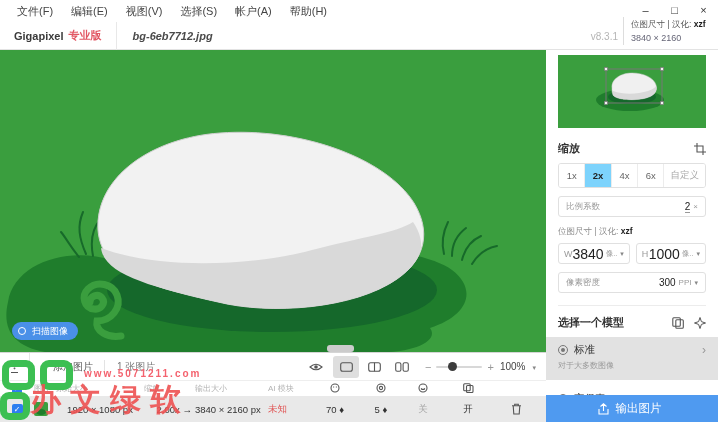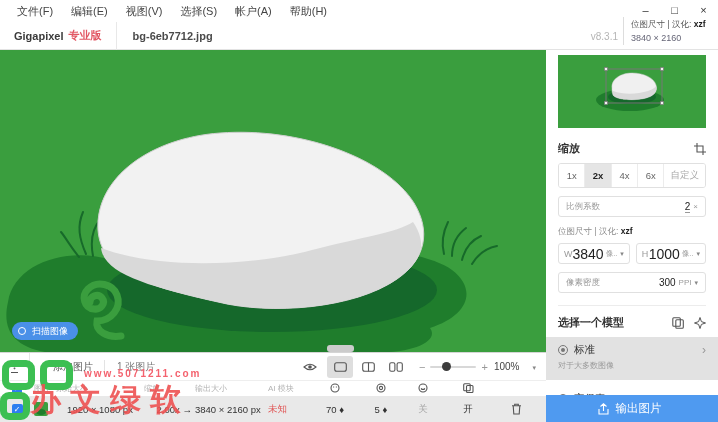--- a/index.html
+++ b/index.html
@@ -9,42 +9,42 @@
   
   .menubar { position:absolute; left:0; top:0; width:718px; height:22px; background:#fff; display:flex; align-items:center; padding-left:8px; }
   .menu-item { font-size:11px; color:#444; padding:0 9px; line-height:22px; cursor:default; }
   .win-controls { position:absolute; right:0; top:0; height:20px; display:flex; }
   .win-btn { width:29px; height:20px; display:flex; align-items:center; justify-content:center; font-size:11px; color:#333; }
 
   
   .tabbar { position:absolute; left:0; top:22px; width:718px; height:28px; background:#fff; border-bottom:1px solid #e3e3e3; display:flex; align-items:center; }
   .tab { height:28px; display:flex; align-items:center; padding:0 14px; border-right:1px solid #e8e8e8; font-size:11px; font-weight:bold; color:#3a3a3a; }
   .tab .edition { color:#e25663; margin-left:5px; font-weight:bold; }
-  .filename { font-size:11px; font-weight:bold; color:#4a4a4a; padding:0 16px; }
+  .filename { font-size:11px; font-weight:bold; color:#4a4a4a; padding:0 16px;font-style:italic; }
   .version { position:absolute; right:100px; top:31px; font-size:10px; color:#b5b5b5; }
   .sizebox { position:absolute; right:3px; top:17px; width:92px; border-left:1px solid #ddd; padding:2px 2px 2px 7px; }
   .sizebox .l1 { font-size:8.5px; color:#555; white-space:nowrap; }
   .sizebox .l1 b { color:#1a1a1a; }
   .sizebox .l2 { font-size:9px; color:#667; margin-top:2px; }
 
   
   .canvas { position:absolute; left:0; top:50px; width:546px; height:302px; background:#3a9e3e; }
   .canvas svg { display:block; }
   .hscroll-thumb { position:absolute; left:327px; top:345px; width:27px; height:7px; background:#cccccc; border-radius:3px; }
   .scan-pill { position:absolute; left:12px; top:322px; height:18px; padding:0 10px 0 6px; background:#4a90e8; border-radius:9px; display:flex; align-items:center; gap:6px; color:#fff; font-size:9px; }
   .scan-pill .ring { width:8px; height:8px; border:1.2px solid #fff; border-radius:50%; display:inline-block; }
 
   
   .rpanel { position:absolute; left:546px; top:50px; width:172px; height:372px; background:#fff; padding:0 12px; }
   .preview { margin:5px -0px 0 0; width:148px; height:73px; }
   .sec-title { display:flex; align-items:center; justify-content:space-between; margin-top:9px; font-size:11px; font-weight:bold; color:#333; }
   .zoom-group { display:flex; border:1px solid #e0e0e0; border-radius:3px; height:25px; margin-top:7px; overflow:hidden; }
   .zoom-opt { flex:1; display:flex; align-items:center; justify-content:center; font-size:9.5px; color:#666; border-right:1px solid #ececec; background:#fff; }
   .zoom-opt:last-child { border-right:none; flex:1.6; color:#a8a8a8; }
-  .zoom-opt.sel { background:#e5e5e5; color:#222; font-weight:bold; }
+  .zoom-opt.sel { background:#7dd3fc; color:#222; font-weight:bold; }
   .field-row { border:1px solid #e0e0e0; border-radius:3px; height:21px; display:flex; align-items:center; padding:0 7px; margin-top:8px; }
   .field-row .lab { font-size:8.5px; color:#9a9a9a; flex:1; }
   .field-row .val { font-size:10px; color:#222; border-bottom:1px solid #999; }
   .field-row .unit { font-size:8px; color:#9a9a9a; margin-left:3px; }
   .size-label { margin-top:9px; font-size:8.5px; color:#8a8a8a; }
   .size-label b { color:#222; }
   .wh-row { display:flex; gap:6px; margin-top:5px; }
   .wh-box { flex:1; border:1px solid #e0e0e0; border-radius:3px; height:21px; display:flex; align-items:center; padding:0 5px; }
   .wh-box .dim { font-size:9px; color:#9a9a9a; }
   .wh-box .val { flex:1; text-align:right; font-size:14px; color:#222; }
@@ -73,21 +73,21 @@
   .vsep { width:1px; height:14px; background:#e3e3e3; }
   .count { font-size:10px; color:#777; padding:0 12px; }
   .bb-spacer { flex:1; }
   .icon-btn { width:26px; height:22px; display:flex; align-items:center; justify-content:center; border-radius:3px; }
   .icon-btn.sel { background:#dedede; }
   .view-group { display:flex; gap:2px; margin:0 4px; }
   .slider { display:flex; align-items:center; gap:5px; margin:0 6px; }
   .slider .sym { color:#999; font-size:11px; }
   .track { width:46px; height:2px; background:#d8d8d8; border-radius:1px; position:relative; }
   .knob { position:absolute; left:12px; top:-4px; width:9px; height:9px; background:#3c3c3c; border-radius:50%; }
-  .zoom-pct { font-size:10px; color:#444; display:flex; align-items:flex-end; gap:10px; padding-right:10px; }
+  .zoom-pct { font-size:10px; color:#444; display:flex; align-items:flex-end; gap:4px; padding-right:10px; }
 
   .grid { display:flex; align-items:center; }
   .c1{width:34px;display:flex;justify-content:center;} .c2{width:22px;display:flex;justify-content:flex-start;}
   .c3{width:88px;text-align:center;} .c4{width:48px;text-align:right;} .c5{width:70px;text-align:left;padding-left:3px;}
   .c6{width:48px;text-align:left;padding-left:6px;} .c7{width:50px;text-align:center;} .c8{width:42px;text-align:center;}
   .c9{width:42px;text-align:center;} .c10{width:48px;text-align:center;} .c11{width:49px;display:flex;justify-content:center;}
   .bb-row2 { height:15px; font-size:8px; color:#b3b3b3; }
   .bb-row2 .c2,.bb-row2 .c3,.bb-row2 .c4,.bb-row2 .c5 { text-align:left; }
   .bb-row3 { height:26px; background:#e9e9e9; font-size:9.5px; color:#333; }
   .checkbox { width:11px; height:11px; background:#2d7ff0; border-radius:2px; color:#fff; font-size:8px; line-height:11px; text-align:center; }

